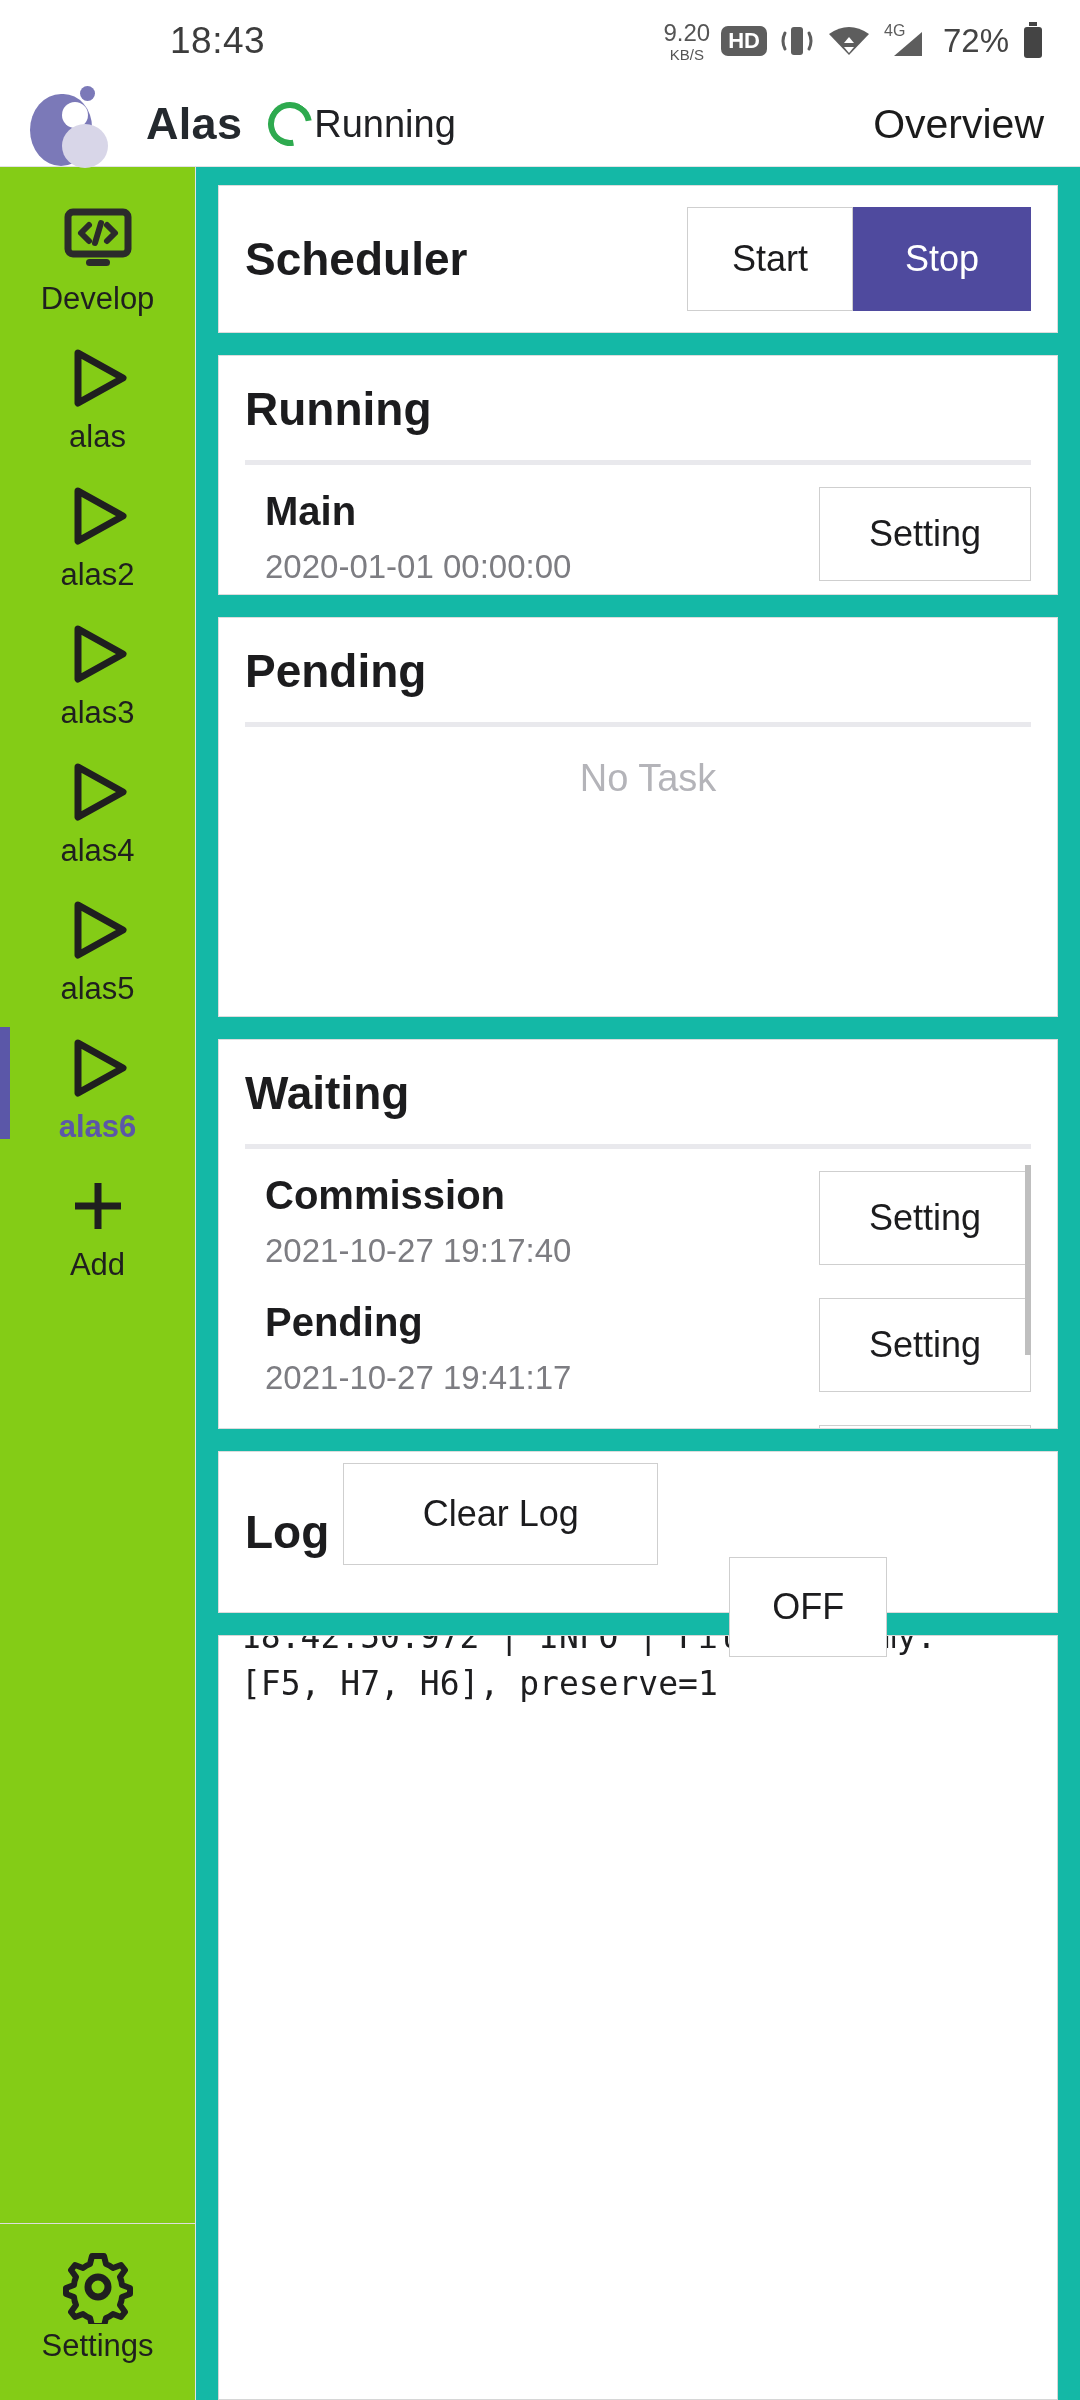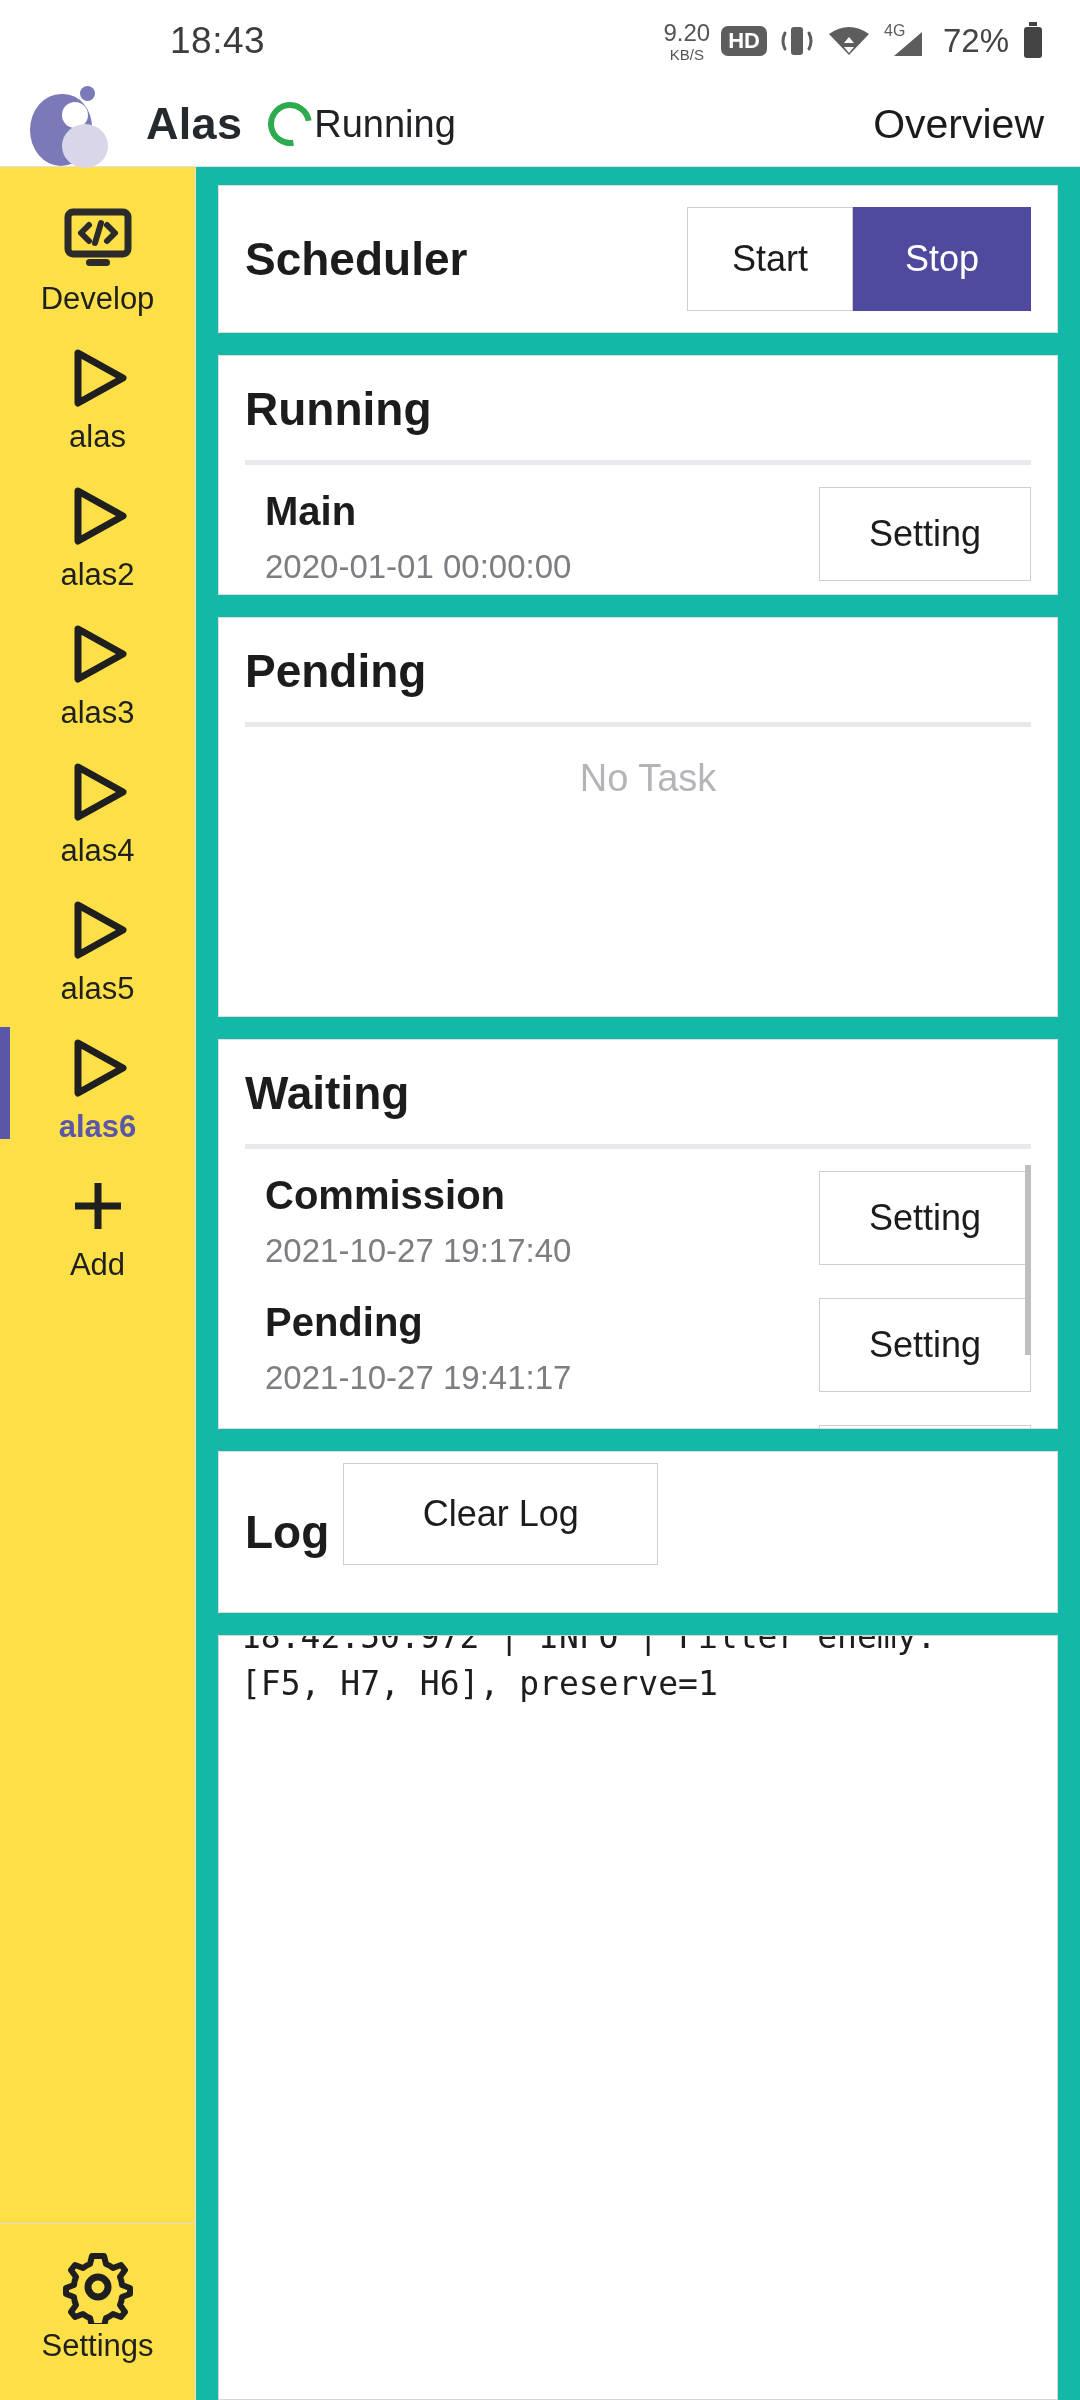--- a/index.html
+++ b/index.html
@@ -71,21 +71,21 @@
   }
   .status-text { font-size: 38px; color: #202124; margin-left: 2px; }
   .header-page { margin-left: auto; font-size: 41px; color: #1b1b1b; }
 
   
   .body { flex: 1; display: flex; min-height: 0; background: #f7f7f8; }
 
   
   .sidebar {
     width: 196px; flex: 0 0 196px;
-    background: #fde047;
+    background: #84cc16;
     border-right: 1px solid #e2e2e4;
     display: flex; flex-direction: column;
     overflow: hidden;
   }
   .side-scroll { flex: 1; overflow: hidden; padding-top: 24px; }
   .side-item {
     position: relative;
     display: flex; flex-direction: column; align-items: center;
     padding: 10px 0 12px;
   }
@@ -376,20 +376,21 @@
           </div>
 
           <div class="scrollbar"></div>
         </div>
       </div>
 
       <div class="card log-card">
         <div class="log-title">Log</div>
         <div class="log-btns">
           <button class="btn btn-clear">Clear Log</button>
+          <button class="btn btn-off">OFF</button>
         </div>
       </div>
 
       <div class="console">
         <pre>18:42:50.972 | INFO | Filter enemy: [F5, H7, H6], preserve=1</pre>
       </div>
 
     </div>
   </div>
 </div>

